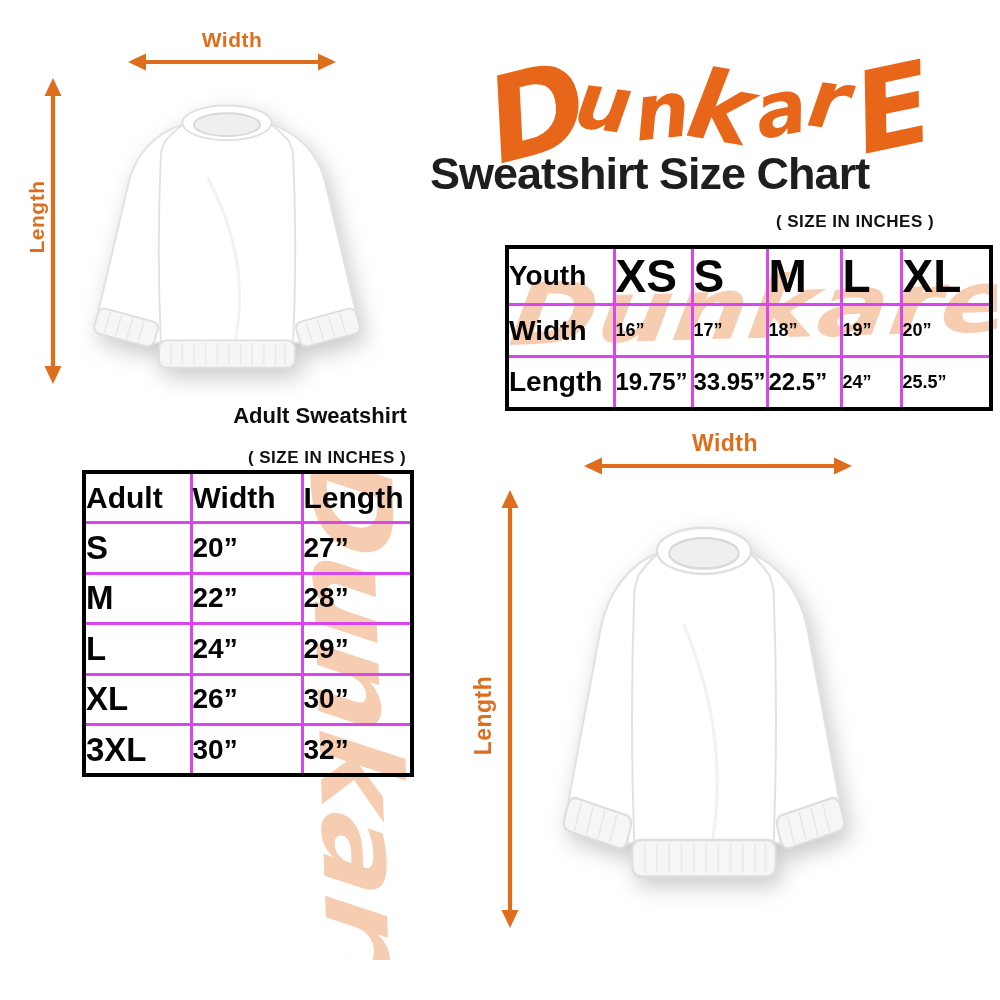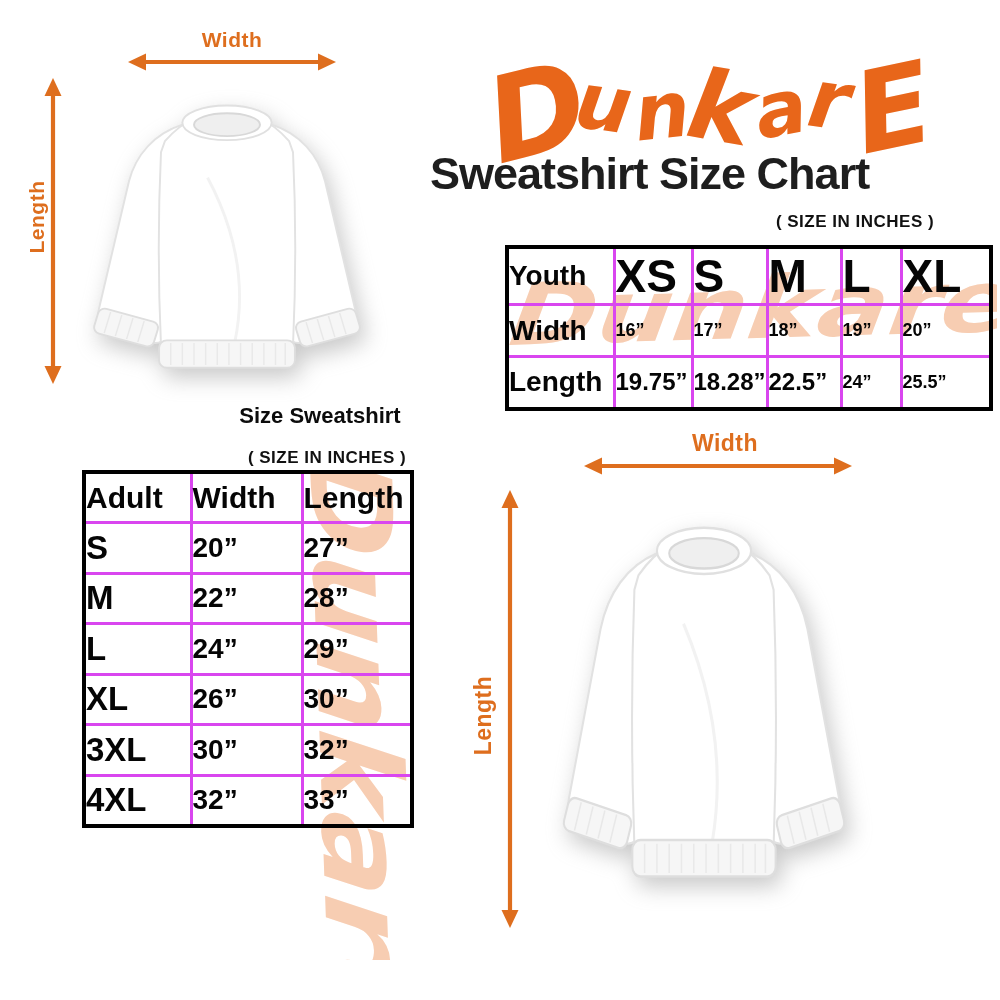--- a/index.html
+++ b/index.html
@@ -120,21 +120,21 @@
       </g>
     </g>
     <path d="M106,80 C126,56 146,48 170,48 C194,48 214,56 234,80 L238,92 C241,160 241,235 238,304 L102,304 C99,235 99,160 102,92 Z" fill="#ffffff" stroke="#e2e2e2" stroke-width="2"></path>
     <path d="M150,120 C180,180 190,240 178,300" stroke="#f2f2f2" stroke-width="3" fill="none"></path>
     <rect x="100" y="298" width="140" height="30" rx="8" fill="#f6f6f6" stroke="#dedede" stroke-width="2"></rect>
     <path d="M112,301 V325 M124,301 V325 M136,301 V325 M148,301 V325 M160,301 V325 M172,301 V325 M184,301 V325 M196,301 V325 M208,301 V325 M220,301 V325 M230,301 V325" stroke="#e9e9e9" stroke-width="1.5" fill="none"></path>
     <ellipse cx="170" cy="60" rx="46" ry="19" fill="#ffffff" stroke="#e0e0e0" stroke-width="2"></ellipse>
     <ellipse cx="170" cy="62" rx="34" ry="12.5" fill="#efefef" stroke="#d8d8d8" stroke-width="2"></ellipse>
   </svg>
 
-  <div class="caption" style="left:200px;top:403px;width:240px;">Size Sweatshirt</div>
+  <div class="caption" style="left:200px;top:403px;width:240px;">Adult Sweatshirt</div>
 
   <div class="logo">
     <span class="lg0">D</span>
       <span class="lg1">u</span>
       <span class="lg2">n</span>
       <span class="lg3">k</span>
       <span class="lg4">a</span>
       <span class="lg5">r</span>
       <span class="lg6">E</span>
   </div>
@@ -167,21 +167,21 @@
         <td class="rowlab">Width</td>
         <td class="val">16”</td>
         <td class="val">17”</td>
         <td class="val">18”</td>
         <td class="val">19”</td>
         <td class="val">20”</td>
       </tr>
       <tr>
         <td class="rowlab">Length</td>
         <td class="val-sm">19.75”</td>
-        <td class="val-sm">18.28”</td>
+        <td class="val-sm">33.95”</td>
         <td class="val-sm">22.5”</td>
         <td class="val">24”</td>
         <td class="val">25.5”</td>
       </tr>
     </tbody>
       </table>
   </div>
 
   <div class="size-note bottom">( SIZE IN INCHES )</div>
 
@@ -217,25 +217,20 @@
       <tr>
         <td class="sz">XL</td>
         <td class="val">26”</td>
         <td class="val">30”</td>
       </tr>
       <tr>
         <td class="sz">3XL</td>
         <td class="val">30”</td>
         <td class="val">32”</td>
       </tr>
-      <tr>
-        <td class="sz">4XL</td>
-        <td class="val">32”</td>
-        <td class="val">33”</td>
-      </tr>
     </tbody>
       </table>
   </div>
 
   <div class="dim-label" style="left:665px;top:430px;width:120px;font-size:23px;">Width</div>
 
   <svg class="arrow-svg" style="left:582px;top:455px;" width="272" height="22" viewBox="0 0 272 22">
     <line x1="17" y1="11" x2="255" y2="11" stroke="#DE6E1E" stroke-width="4.2"></line>
     <polygon points="2,11 20,2.5 20,19.5" fill="#DE6E1E"></polygon>
     <polygon points="270,11 252,2.5 252,19.5" fill="#DE6E1E"></polygon>

